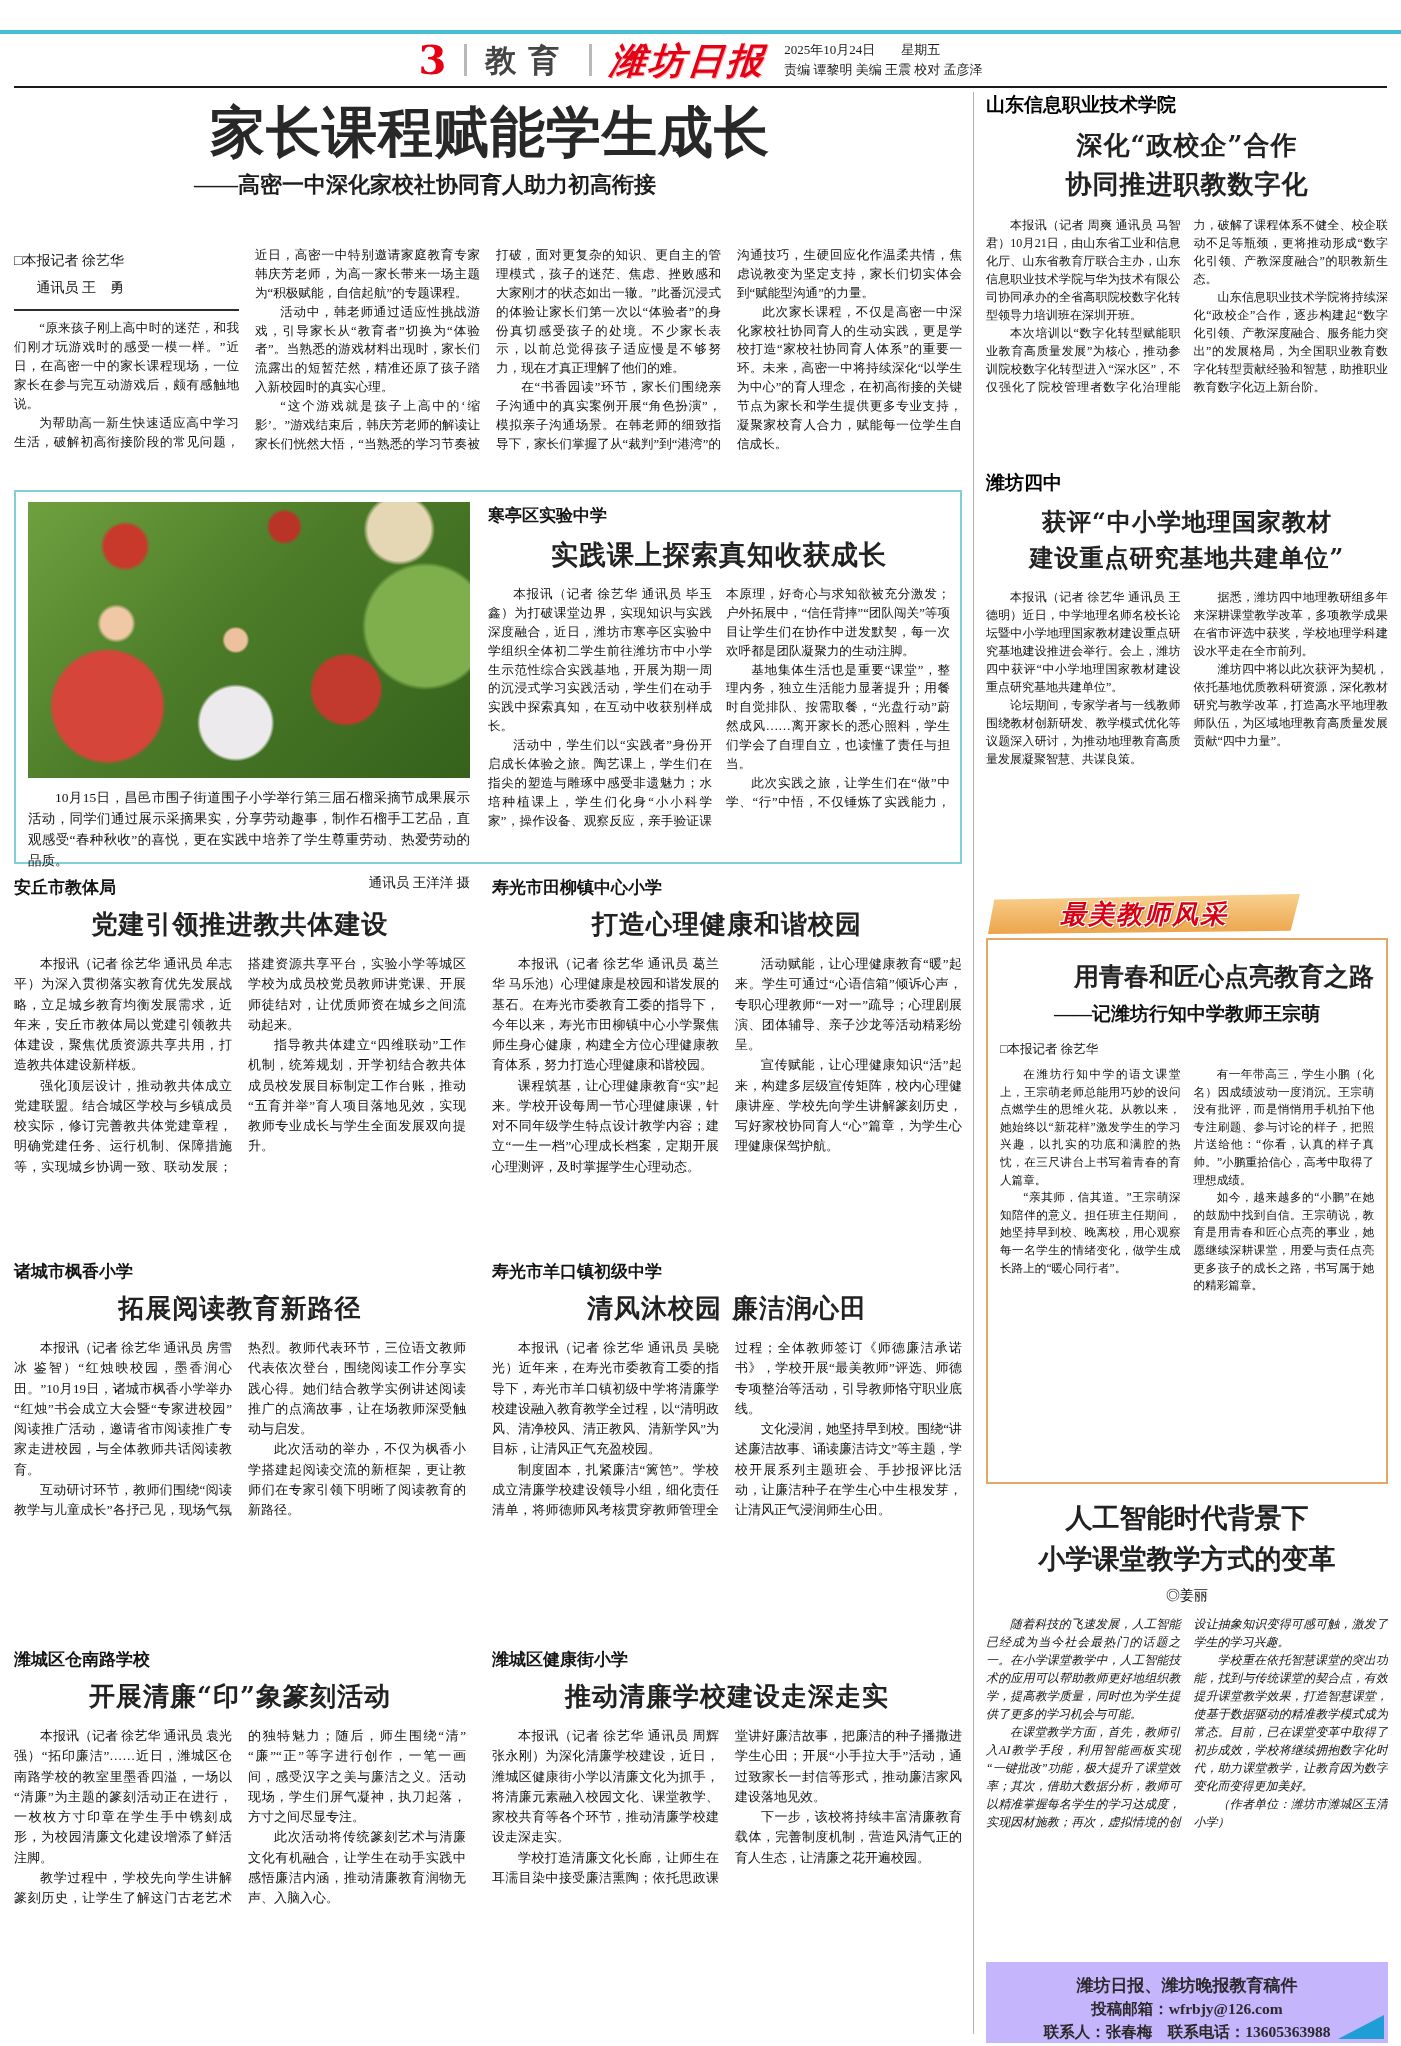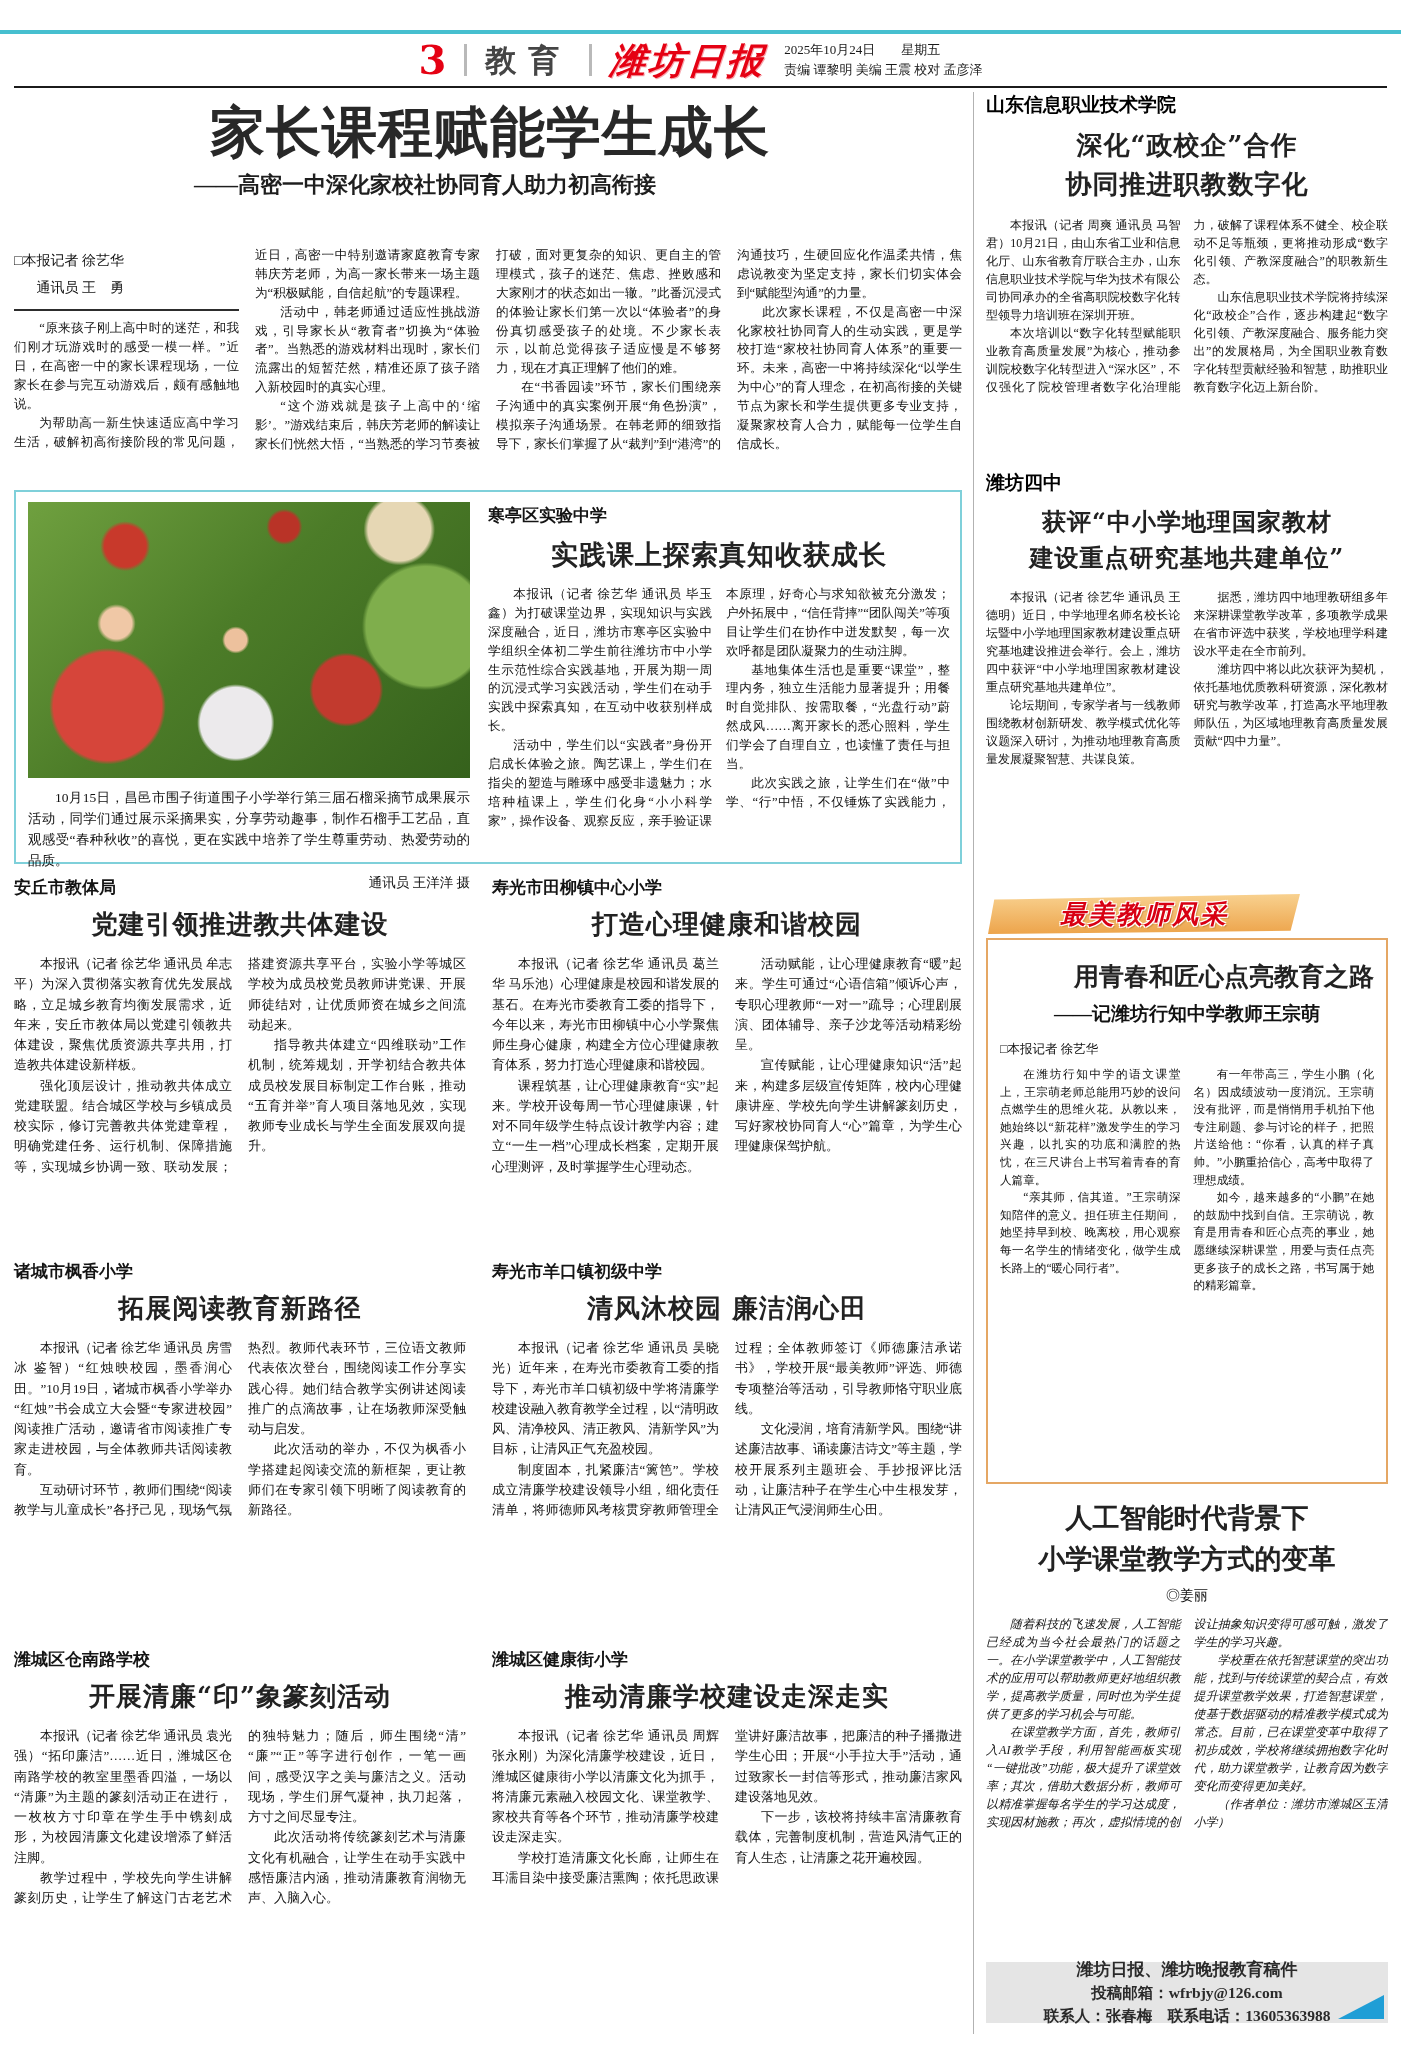--- a/index.html
+++ b/index.html
@@ -95,22 +95,22 @@
   .fbody{column-count:2;column-gap:13px;font-size:11.6px;line-height:1.52;height:398px;
          text-align:justify;overflow:hidden;}
   .fbody p{margin:0;text-indent:2em;}
   .essay{top:1498px;}
   .eh{margin:0;text-align:center;font-size:27px;font-weight:900;line-height:1.5;
       font-family:"DejaVu Serif", serif;color:#222;}
   .eauthor{text-align:center;font-size:14px;margin:8px 0 10px;}
   .ebody{column-count:2;column-gap:13px;font-size:12px;line-height:1.5;height:310px;
          text-align:justify;overflow:hidden;font-style:italic;}
   .ebody p{margin:0;text-indent:2em;}
-  .contact{top:1962px;height:61px;background:#e5e5e5;display:flex;flex-direction:column;
-           justify-content:center;align-items:center;gap:2px;font-weight:700;color:#2a2a2a;
+  .contact{top:1962px;height:81px;background:#c4b5fd;display:flex;flex-direction:column;
+           justify-content:flex-end;align-items:center;gap:2px;font-weight:700;color:#2a2a2a;
            position:absolute;}
   .contact .c1{font-size:17px;}
   .contact .c2,.contact .c3{font-size:15.5px;}
   .contact::after{content:"";position:absolute;right:4px;bottom:4px;width:0;height:0;
            border-bottom:24px solid #1f9ed6;border-left:46px solid transparent;}
 </style>
 </head>
 <body>
 
 <div id="page">
@@ -194,21 +194,21 @@
         <p>互动研讨环节，教师们围绕“阅读教学与儿童成长”各抒己见，现场气氛热烈。教师代表环节，三位语文教师代表依次登台，围绕阅读工作分享实践心得。她们结合教学实例讲述阅读推广的点滴故事，让在场教师深受触动与启发。</p>
         <p>此次活动的举办，不仅为枫香小学搭建起阅读交流的新框架，更让教师们在专家引领下明晰了阅读教育的新路径。</p>
       </div>
   </div>
   <div class="ga g3">
     <div class="kicker">寿光市羊口镇初级中学</div>
     <h3>清风沐校园 廉洁润心田</h3>
     <div class="abody pbody">
         <p>本报讯（记者 徐艺华 通讯员 吴晓光）近年来，在寿光市委教育工委的指导下，寿光市羊口镇初级中学将清廉学校建设融入教育教学全过程，以“清明政风、清净校风、清正教风、清新学风”为目标，让清风正气充盈校园。</p>
         <p>制度固本，扎紧廉洁“篱笆”。学校成立清廉学校建设领导小组，细化责任清单，将师德师风考核贯穿教师管理全过程；全体教师签订《师德廉洁承诺书》，学校开展“最美教师”评选、师德专项整治等活动，引导教师恪守职业底线。</p>
-        <p>文化浸润，培育清新学风。围绕“讲述廉洁故事、诵读廉洁诗文”等主题，学校开展系列主题班会、手抄报评比活动，让廉洁种子在学生心中生根发芽，让清风正气浸润师生心田。</p>
+        <p>文化浸润，她坚持早到校。围绕“讲述廉洁故事、诵读廉洁诗文”等主题，学校开展系列主题班会、手抄报评比活动，让廉洁种子在学生心中生根发芽，让清风正气浸润师生心田。</p>
       </div>
   </div>
   <div class="ga g4">
     <div class="kicker">潍城区仓南路学校</div>
     <h3>开展清廉“印”象篆刻活动</h3>
     <div class="abody pbody">
         <p>本报讯（记者 徐艺华 通讯员 袁光强）“拓印廉洁”……近日，潍城区仓南路学校的教室里墨香四溢，一场以“清廉”为主题的篆刻活动正在进行，一枚枚方寸印章在学生手中镌刻成形，为校园清廉文化建设增添了鲜活注脚。</p>
         <p>教学过程中，学校先向学生讲解篆刻历史，让学生了解这门古老艺术的独特魅力；随后，师生围绕“清”“廉”“正”等字进行创作，一笔一画间，感受汉字之美与廉洁之义。活动现场，学生们屏气凝神，执刀起落，方寸之间尽显专注。</p>
         <p>此次活动将传统篆刻艺术与清廉文化有机融合，让学生在动手实践中感悟廉洁内涵，推动清廉教育润物无声、入脑入心。</p>
       </div>

